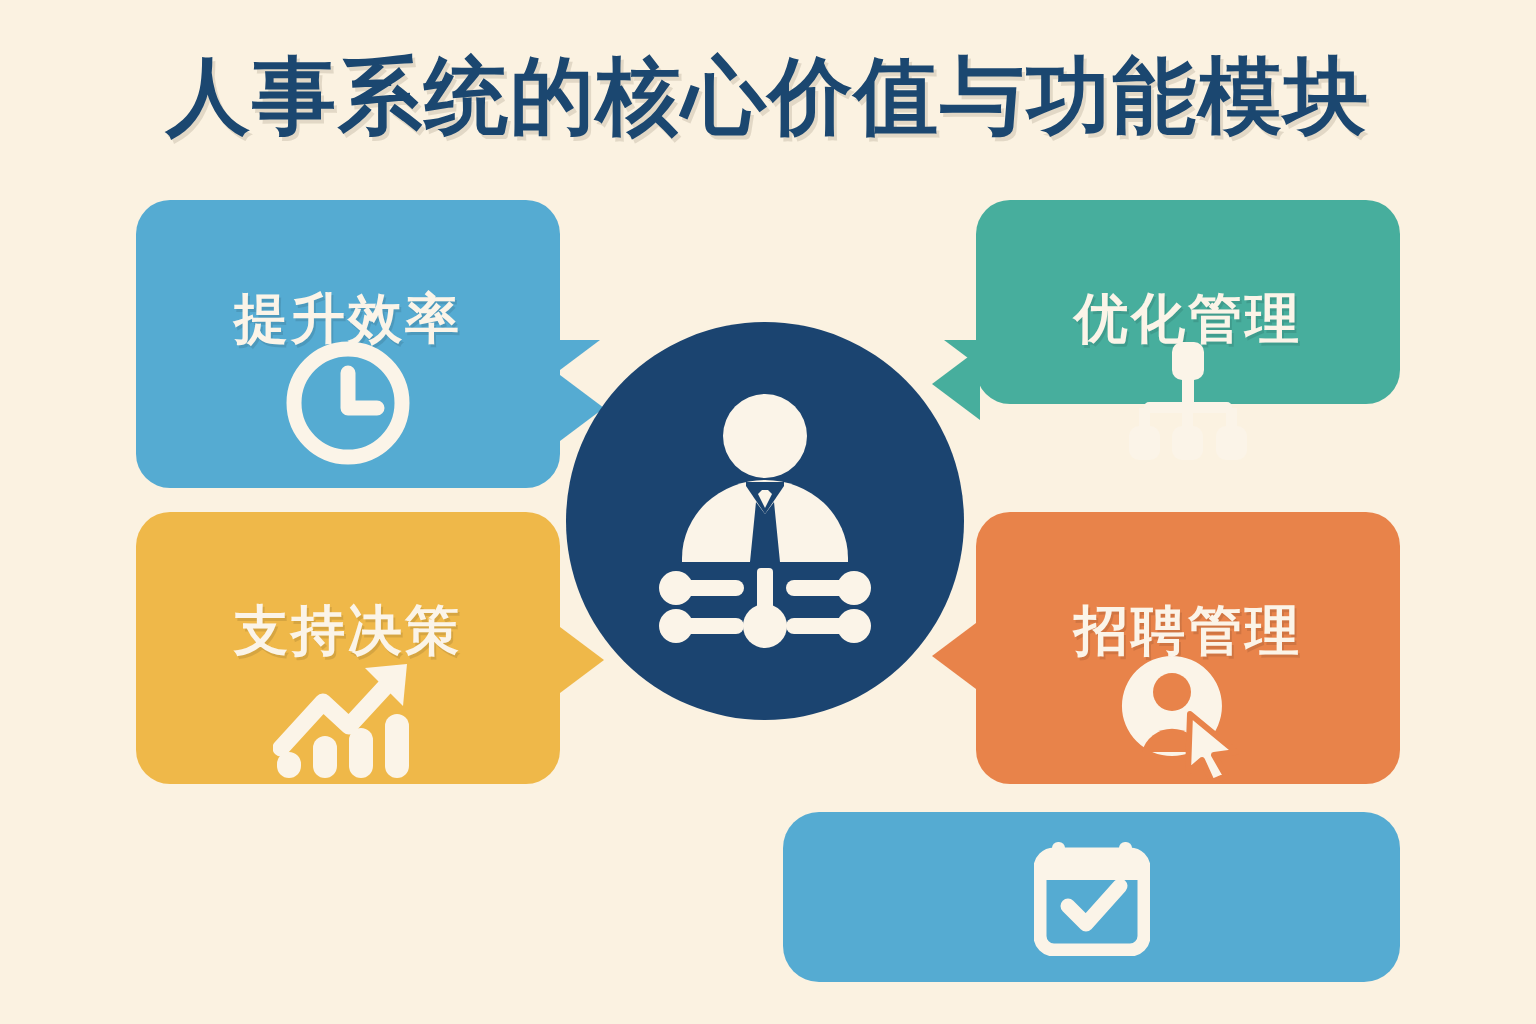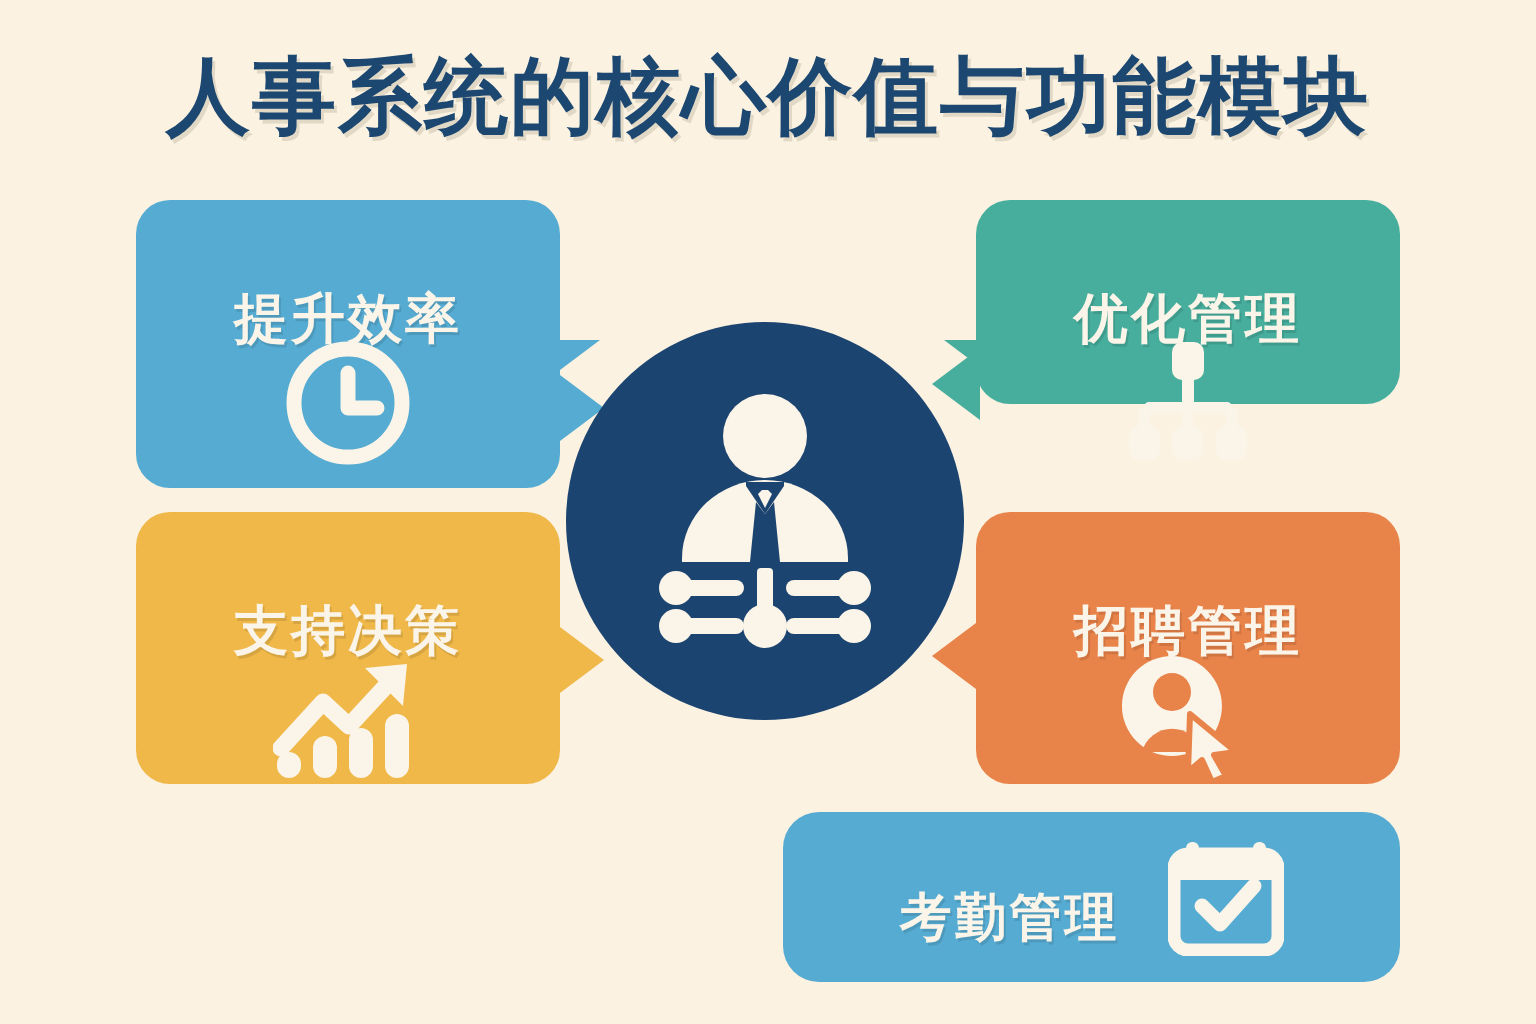--- a/index.html
+++ b/index.html
@@ -239,21 +239,20 @@
     </div>
   </div>
 
   <div class="deco" id="deco-tl"></div>
   <div class="deco" id="deco-tr"></div>
   <div class="deco" id="deco-bl"></div>
   <div class="deco" id="deco-br"></div>
 
 
   <div class="bar" id="card-attendance">
-    <div class="card-label">考勤管理</div>
     <div>
       <svg class="ico" width="116" height="118" viewBox="0 0 116 118">
         <rect x="18" y="4" width="13" height="24" rx="6" fill="#FBF4E8"></rect>
         <rect x="85" y="4" width="13" height="24" rx="6" fill="#FBF4E8"></rect>
         <rect x="6" y="16" width="104" height="96" rx="14" fill="none" stroke="#FBF4E8" stroke-width="13"></rect>
         <rect x="6" y="16" width="104" height="26" fill="#FBF4E8"></rect>
         <path d="M34 68 L52 86 L86 48" fill="none" stroke="#FBF4E8" stroke-width="15" stroke-linecap="round" stroke-linejoin="round"></path>
       </svg>
     </div>
   </div>

